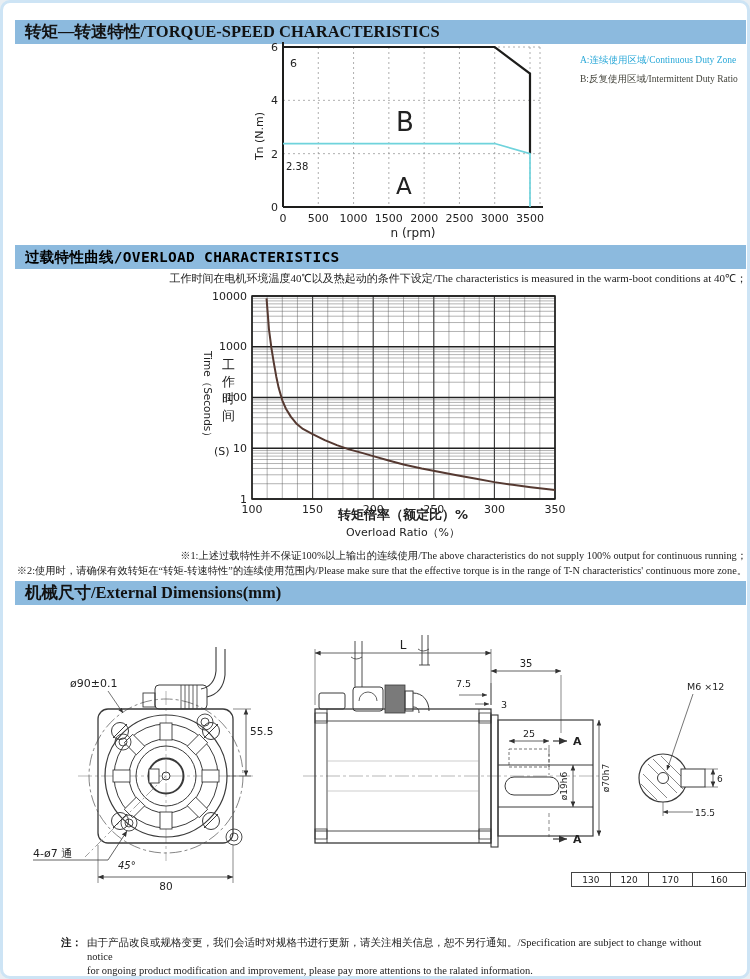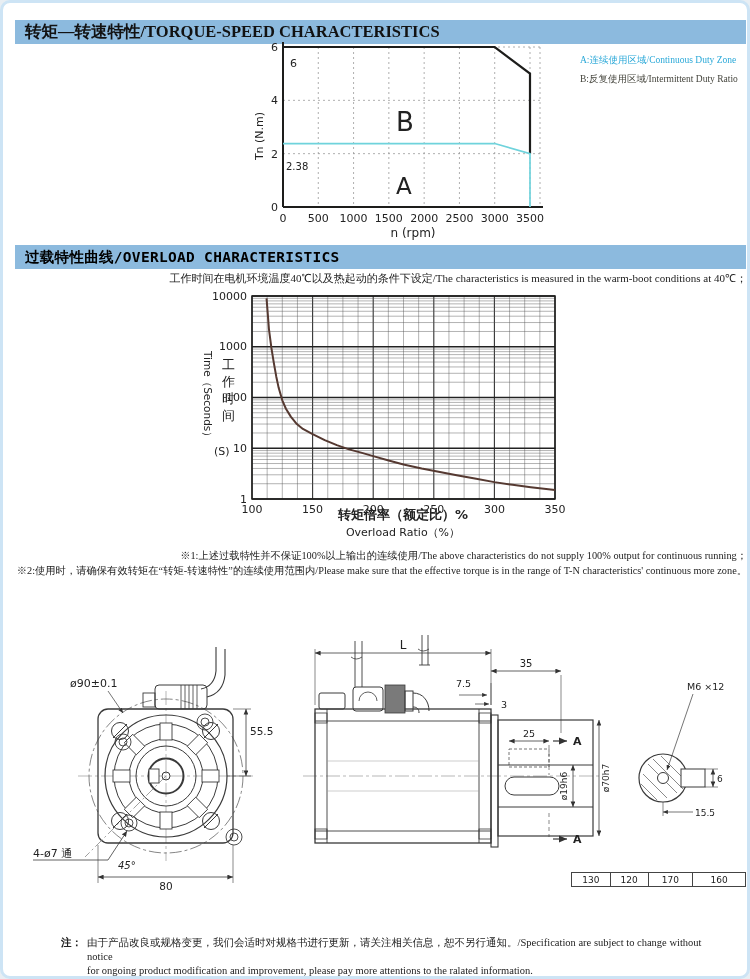--- a/index.html
+++ b/index.html
@@ -175,20 +175,23 @@
     <text x="16" y="66" font-size="10.5" transform="rotate(90 16 66)" font-family="Liberation Serif,serif">Time（Seconds）</text>
     <text id="oylcn" x="34" y="84" font-size="13"><tspan x="34" y="84">工</tspan><tspan x="34" y="101">作</tspan><tspan x="34" y="118">时</tspan><tspan x="34" y="135">间</tspan></text>
     <text x="26" y="170" font-size="11">(S)</text>
     <text x="215" y="234" font-size="13" font-weight="600" text-anchor="middle">转矩倍率（额定比）%</text>
     <text x="215" y="251" font-size="11" text-anchor="middle" font-family="Liberation Serif,serif">Overload Ratio（%）</text>
   </svg>
 
   <div class="cnote" id="note1">※1:上述过载特性并不保证100%以上输出的连续使用/The above characteristics do not supply 100% output for continuous running；</div>
   <div class="cnote" id="note2">※2:使用时，请确保有效转矩在“转矩-转速特性”的连续使用范围内/Please make sure that the effective torque is in the range of T-N characteristics' continuous more zone。</div>
 
+  <div class="bar bar-serif" id="bar3">
+    <span>机械尺寸/External Dimensions(mm)</span>
+  </div>
 
   <svg id="drawings" width="734" height="324" viewBox="0 0 734 324">
     <defs>
       <marker id="ae" markerWidth="8" markerHeight="8" refX="7" refY="3" orient="auto">
           <path d="M0,0L7,3L0,6z" fill="#333"></path>
         </marker>
       <marker id="as" markerWidth="8" markerHeight="8" refX="0" refY="3" orient="auto">
           <path d="M7,0L0,3L7,6z" fill="#333"></path>
         </marker>
     </defs>

